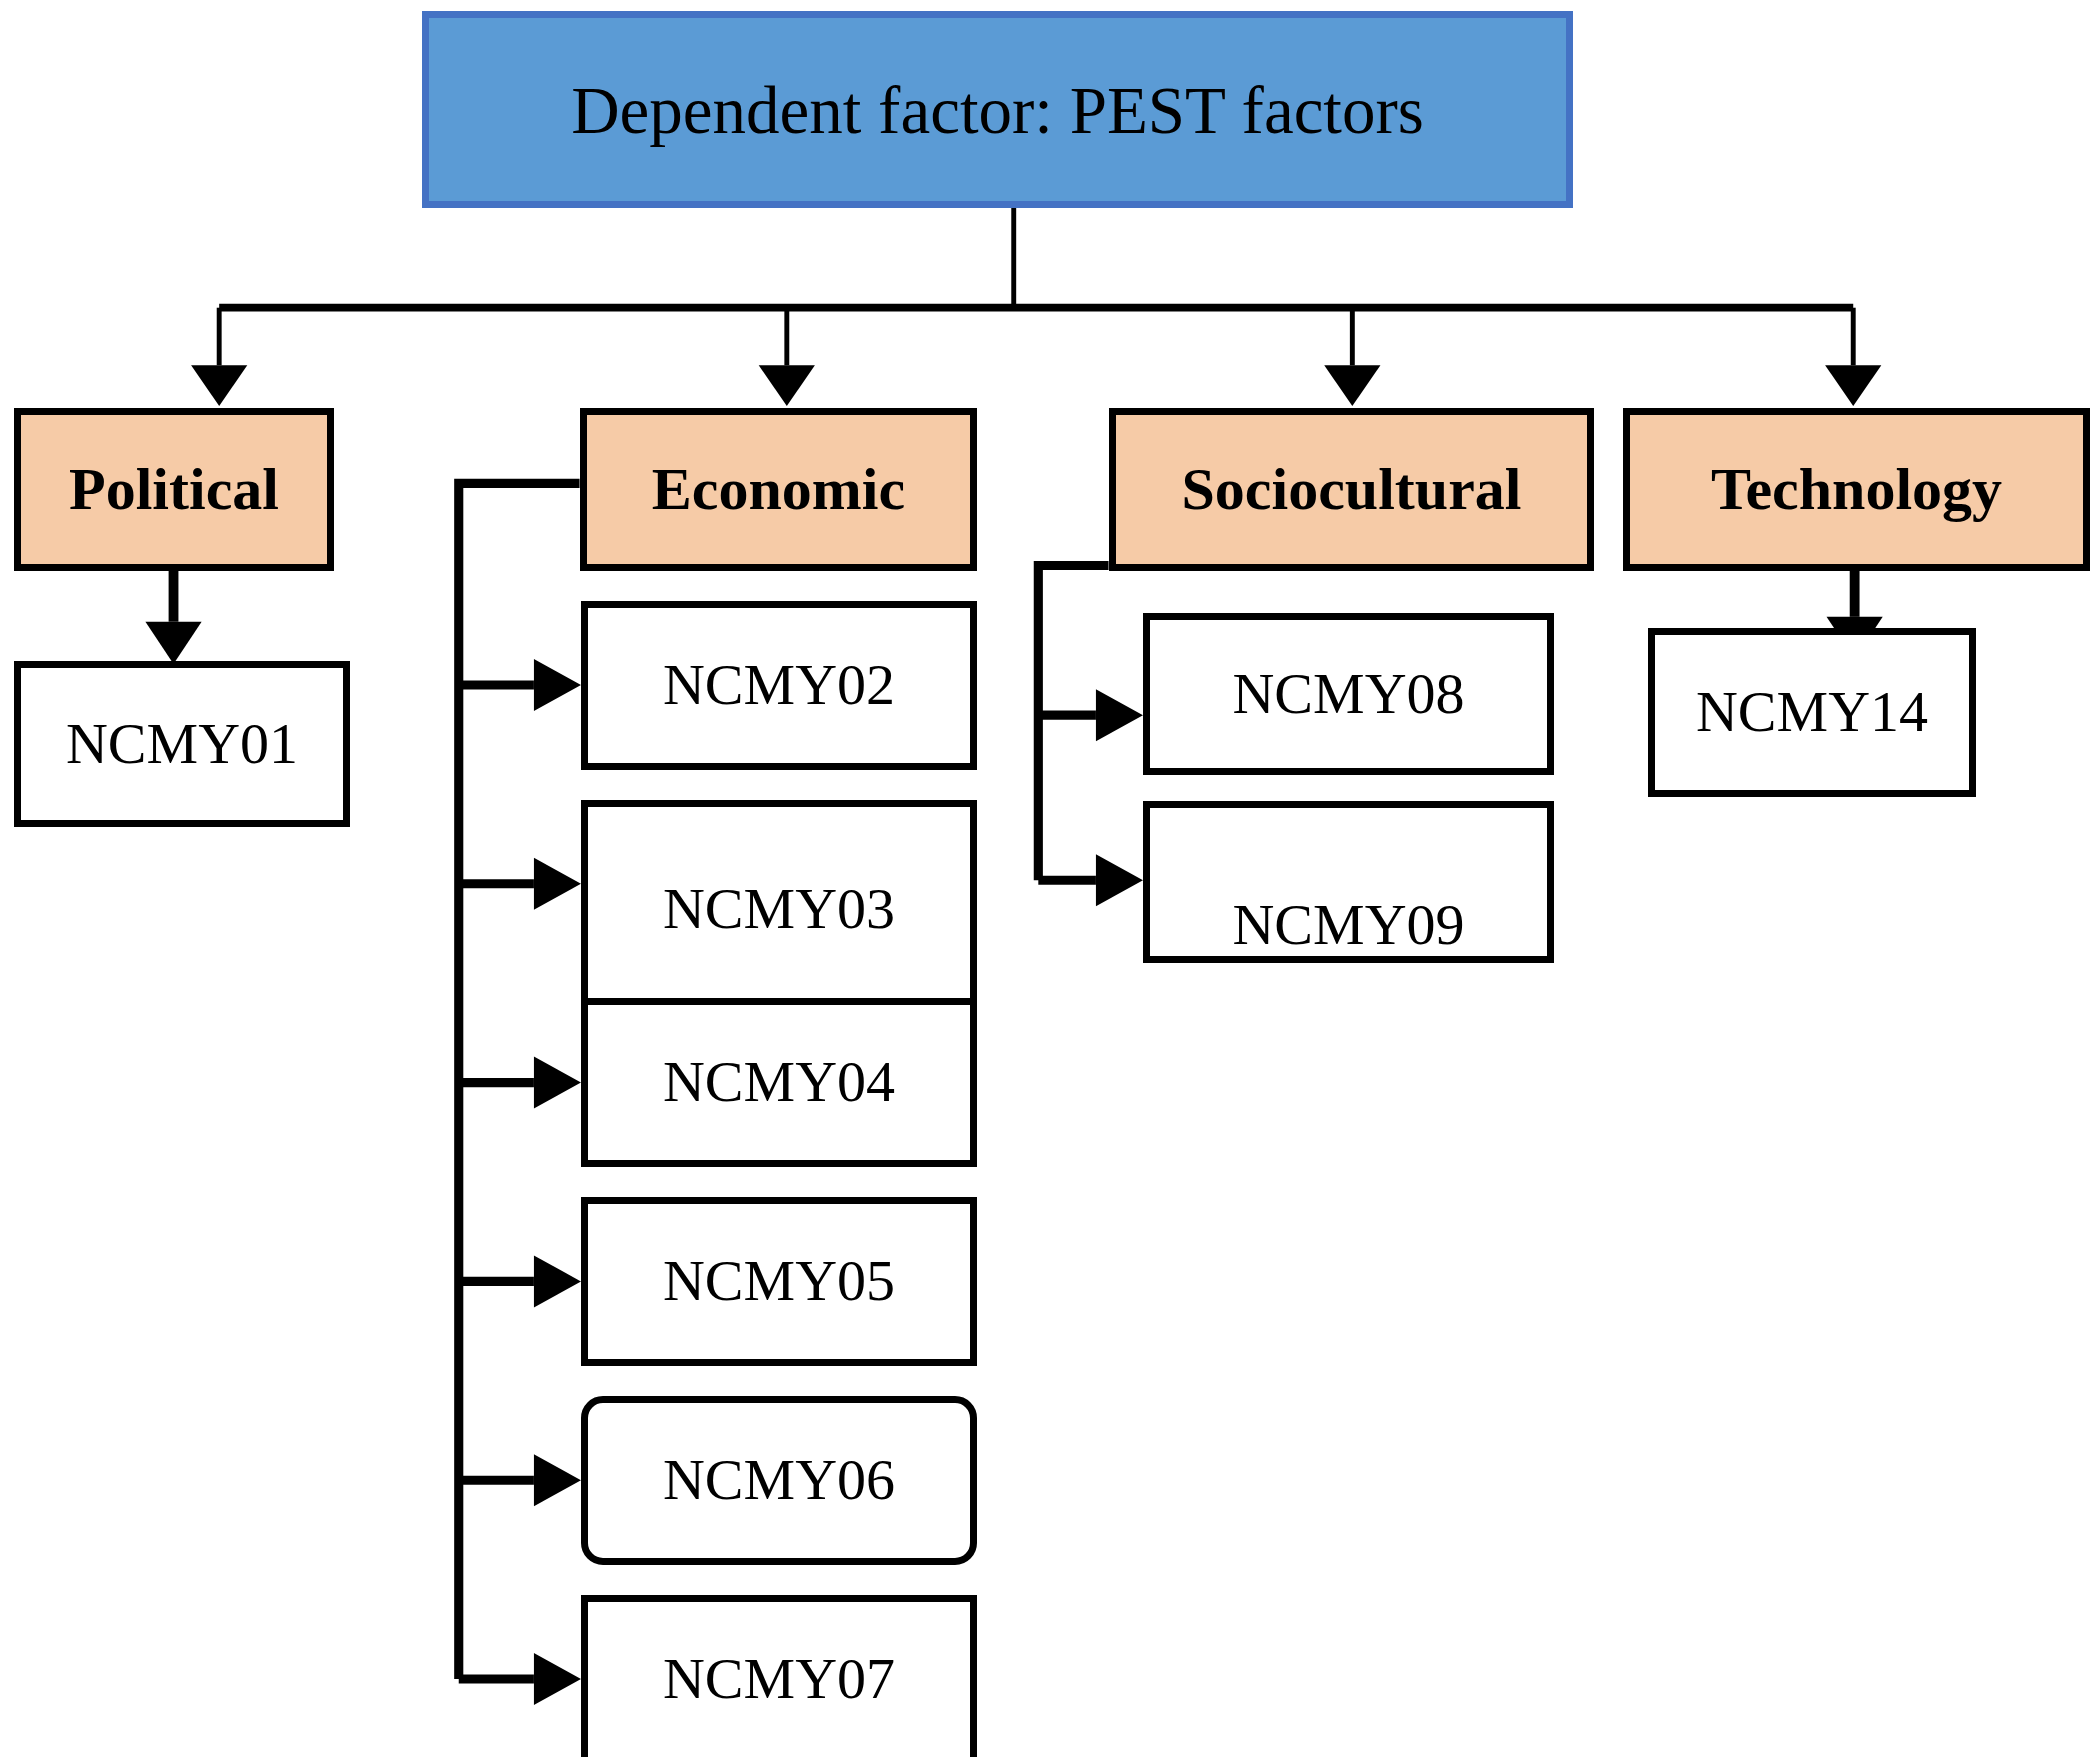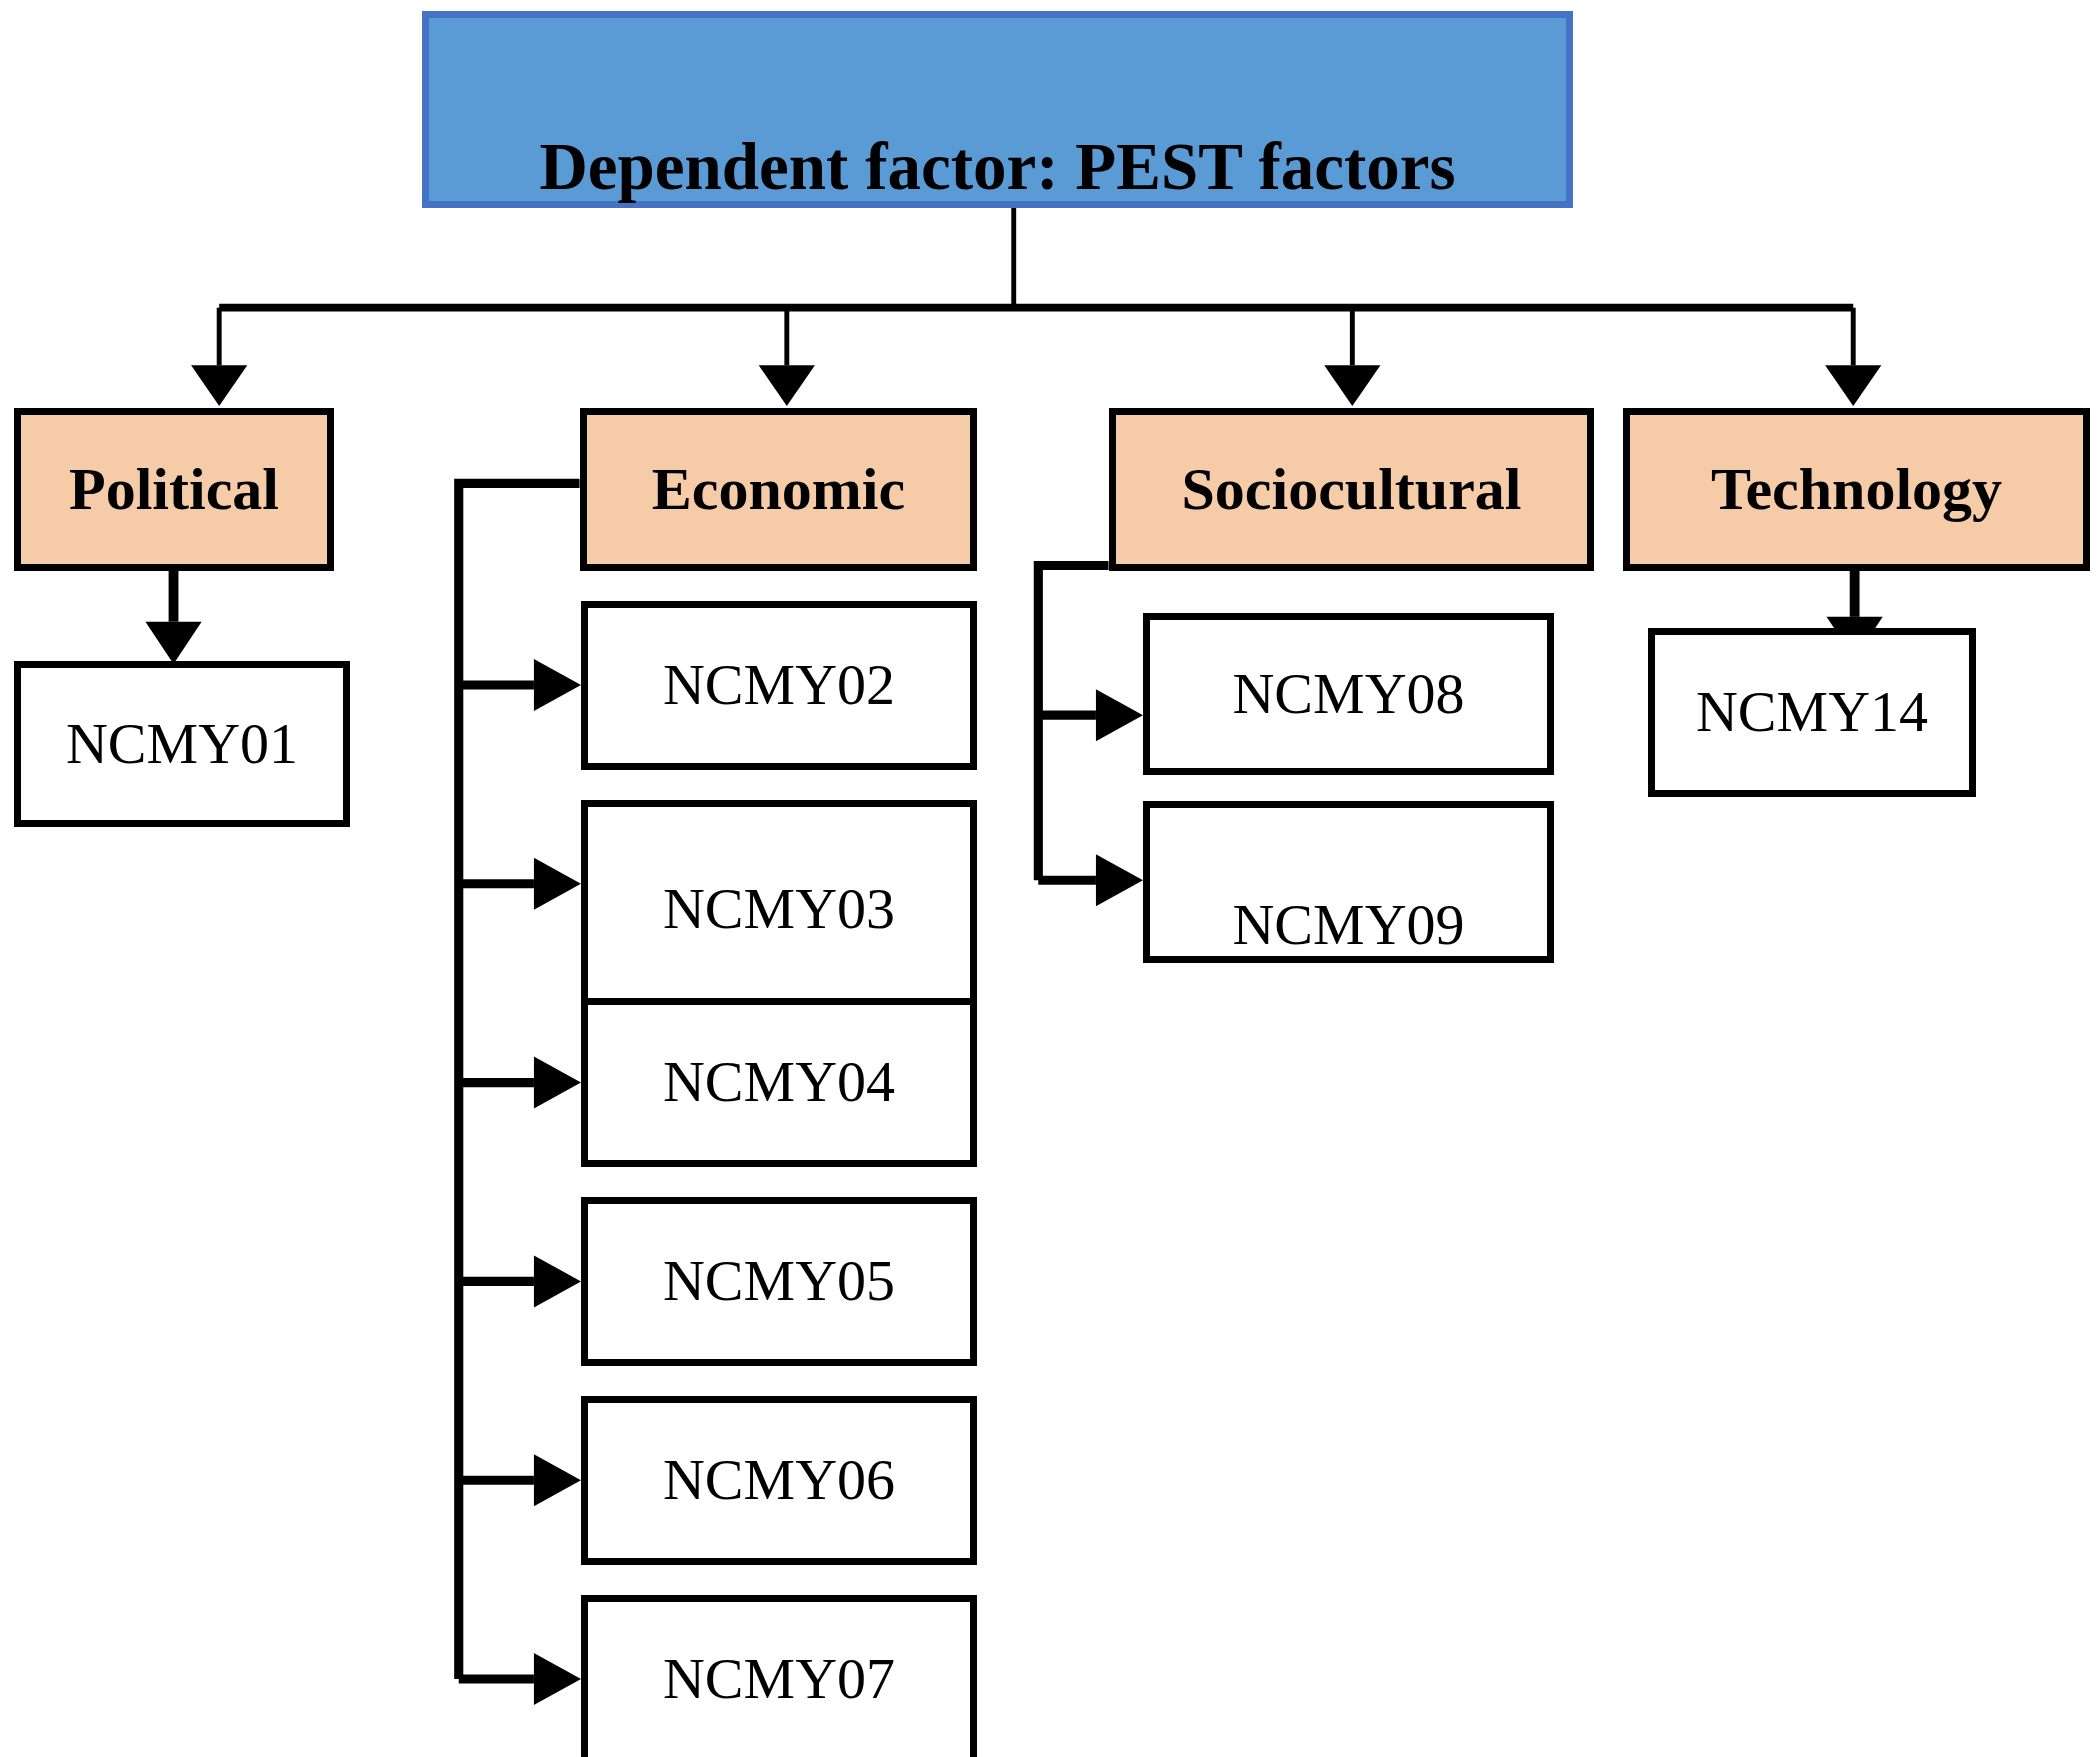--- a/index.html
+++ b/index.html
@@ -28,23 +28,22 @@
     display: flex;
     align-items: center;
     justify-content: center;
     text-align: center;
     color: #000000;
     line-height: 1.05;
   }
   .node-root {
     background: #5B9BD5;
     border: 7px solid #4472C4;
-    font-weight: bold;
+    font-weight: normal;
     font-size: 67px;
-    align-items: flex-end;
   }
   .node-category {
     background: #F6CBA7;
     border: 7.7px solid #000000;
     font-weight: bold;
     font-size: 60px;
   }
   .node-leaf {
     background: #ffffff;
     border: 7.7px solid #000000;
@@ -156,21 +155,21 @@
   </div>
 
   <div class="node-box node-leaf" style="left:581px; top:998px; width:396px; height:169px;">
     <span class="node-label">NCMY04</span>
   </div>
 
   <div class="node-box node-leaf" style="left:581px; top:1197px; width:396px; height:169px;">
     <span class="node-label">NCMY05</span>
   </div>
 
-  <div class="node-box node-leaf" style="left:581px; top:1396px; width:396px; height:169px;">
+  <div class="node-box node-leaf" style="left:581px; top:1396px; width:396px; height:169px;border-radius:22px;">
     <span class="node-label">NCMY06</span>
   </div>
 
   <div class="node-box node-leaf" style="left:581px; top:1595px; width:396px; height:169px;">
     <span class="node-label">NCMY07</span>
   </div>
 
   <div class="node-box node-leaf" style="left:1143px; top:613px; width:411px; height:162px;">
     <span class="node-label">NCMY08</span>
   </div>

